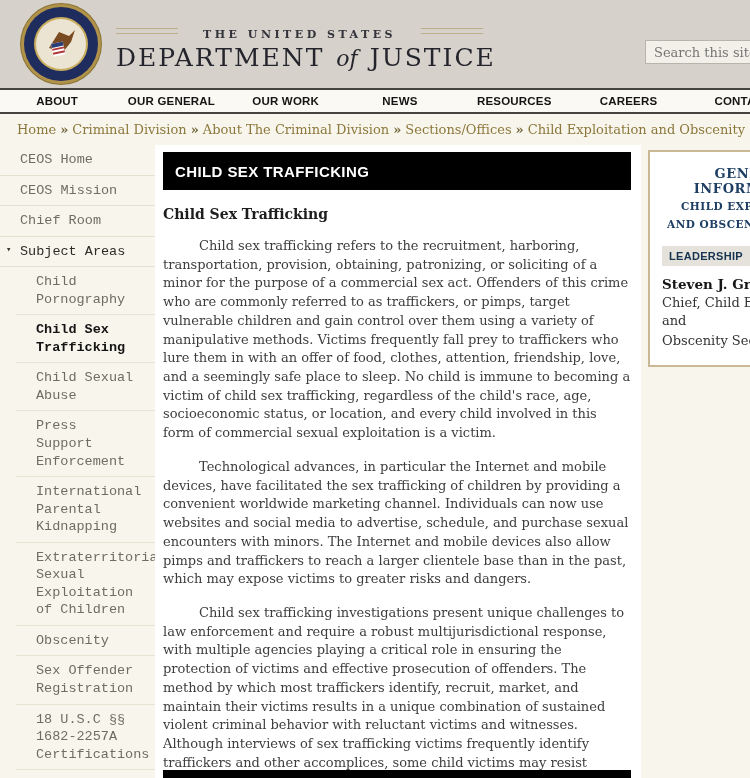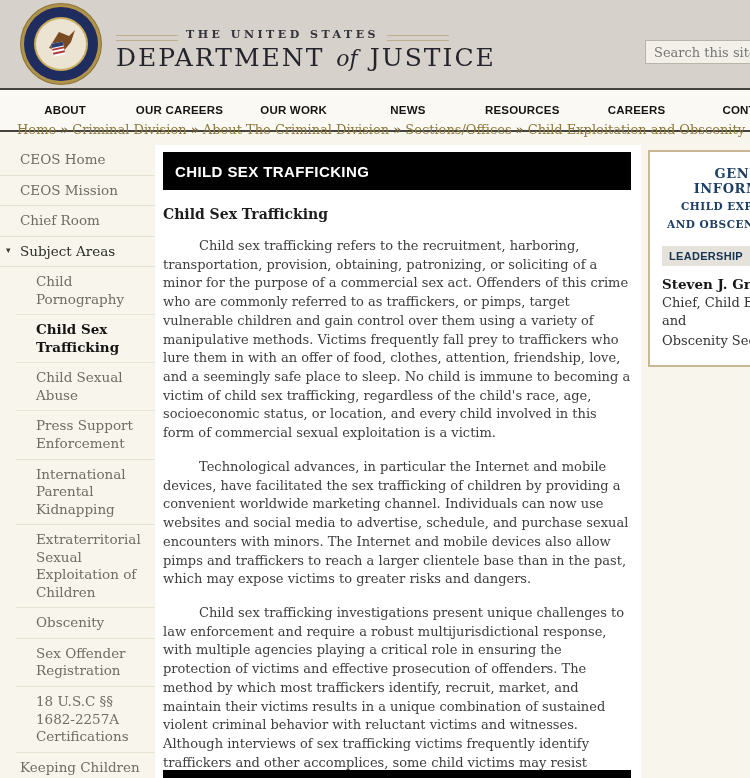--- a/index.html
+++ b/index.html
@@ -17,36 +17,36 @@
     position:absolute;left:21px;top:4px;width:80px;height:80px;border-radius:50%;
     background:#b0924a;display:flex;align-items:center;justify-content:center;
     box-shadow:0 0 0 1px #8a7434;
   }
   .seal-navy{width:74px;height:74px;border-radius:50%;background:#1f2c5e;
     display:flex;align-items:center;justify-content:center;}
   .seal-inner{width:50px;height:50px;border-radius:50%;background:#ece4d2;
     display:flex;align-items:center;justify-content:center;overflow:hidden;
     box-shadow:0 0 0 2px #c9ad5e;}
   .hdr-title{position:absolute;left:116px;top:28px;color:#282830;}
-  .hdr-line1{display:flex;align-items:flex-end;gap:8px;
+  .hdr-line1{display:flex;align-items:flex-start;gap:25px;
     font-size:11px;letter-spacing:3.5px;font-weight:bold;color:#33333b;}
   .dbl-rule{width:62px;height:4px;border-top:1px solid #bfae8c;border-bottom:1px solid #bfae8c;}
   .hdr-line2{font-size:25px;letter-spacing:2px;color:#24242c;margin-top:2px;}
   .hdr-line2 .of{font-style:italic;font-size:22px;letter-spacing:0;padding:0 2px;text-align:right;}
   .search{
     position:absolute;left:645px;top:40px;width:160px;height:24px;
     background:#f3f0ea;border:1px solid #b9b4ab;
     font-family:"DejaVu Serif",serif;font-size:13px;color:#4d4d4d;
     padding:0 8px;box-sizing:border-box;
   }
   
   .nav{
-    position:absolute;top:88px;left:0;width:750px;height:44px;
+    position:absolute;top:88px;left:0;width:750px;height:26px;
     background:#fbf9f3;border-top:2px solid #45433e;border-bottom:2px solid #45433e;
-    box-sizing:border-box;overflow:hidden;padding-left:8px;
+    box-sizing:border-box;overflow:hidden;
   }
   .nav-inner{display:flex;width:800px;height:100%;align-items:center;}
   .nav-item{
     flex:1;text-align:center;font-family:"Liberation Sans","DejaVu Sans",sans-serif;
     font-weight:bold;font-size:11.5px;color:#141414;letter-spacing:.2px;cursor:pointer;
     white-space:nowrap;
   }
   
   .crumbs{
     position:absolute;top:114px;left:0;width:750px;height:31px;
@@ -56,22 +56,22 @@
   .crumb{color:#8c783c;cursor:pointer;text-align:center;}
   .crumb-sep{color:#6e6034;padding:0 4px;font-weight:bold;}
   
   .main-col{
     position:absolute;top:145px;left:155px;width:486px;height:633px;
     background:#ffffff;box-sizing:border-box;padding:7px 10px 0 8px;
   }
   .side{
     position:absolute;top:145px;left:0;width:155px;
   }
-  .side-item{border-bottom:1px solid #e5e1d0;padding:6px 4px 6px 20px;
-    font-size:13.5px;line-height:1.3;color:#6f6d63;cursor:pointer;position:relative;}
+  .side-item{border-bottom:1px solid #e5e1d0;padding:6px 21px 6px 20px;
+    font-size:13.5px;line-height:1.3;color:#6f6d63;cursor:pointer;position:relative;font-family:Liberation Mono, monospace;}
   .side-item.lvl2{margin-left:16px;padding-left:20px;border-bottom:1px solid #e7e3d3;}
   .side-item.hasarrow .arr{position:absolute;left:6px;top:8px;font-size:9px;color:#3a3a34;}
   .side-item.expanded{color:#2c2c27;}
   .side-item.active{font-weight:bold;color:#141414;}
   
   .banner{
     background:#000;color:#fff;height:38px;display:flex;align-items:center;
     font-family:"Liberation Sans","DejaVu Sans",sans-serif;font-weight:bold;
     font-size:15px;letter-spacing:.4px;padding-left:12px;
   }
@@ -125,21 +125,21 @@
       <span class="dbl-rule"></span>
     </div>
     <div class="hdr-line2"><span>DEPARTMENT</span> <span class="of">of</span> <span>JUSTICE</span></div>
   </div>
   <input class="search" type="text" placeholder="Search this site" style="">
 </div>
 
 <div class="nav">
   <div class="nav-inner">
     <div class="nav-item">ABOUT</div>
-    <div class="nav-item">OUR CAREERS</div>
+    <div class="nav-item">OUR GENERAL</div>
     <div class="nav-item">OUR WORK</div>
     <div class="nav-item">NEWS</div>
     <div class="nav-item">RESOURCES</div>
     <div class="nav-item">CAREERS</div>
     <div class="nav-item">CONTACT</div>
   </div>
 </div>
 
 <div class="crumbs">
   <span class="crumb">Home</span><span class="crumb-sep">»</span><span class="crumb">Criminal Division</span><span class="crumb-sep">»</span><span class="crumb">About The Criminal Division</span><span class="crumb-sep">»</span><span class="crumb">Sections/Offices</span><span class="crumb-sep">»</span><span class="crumb">Child Exploitation and Obscenity Section (CEOS)</span>

